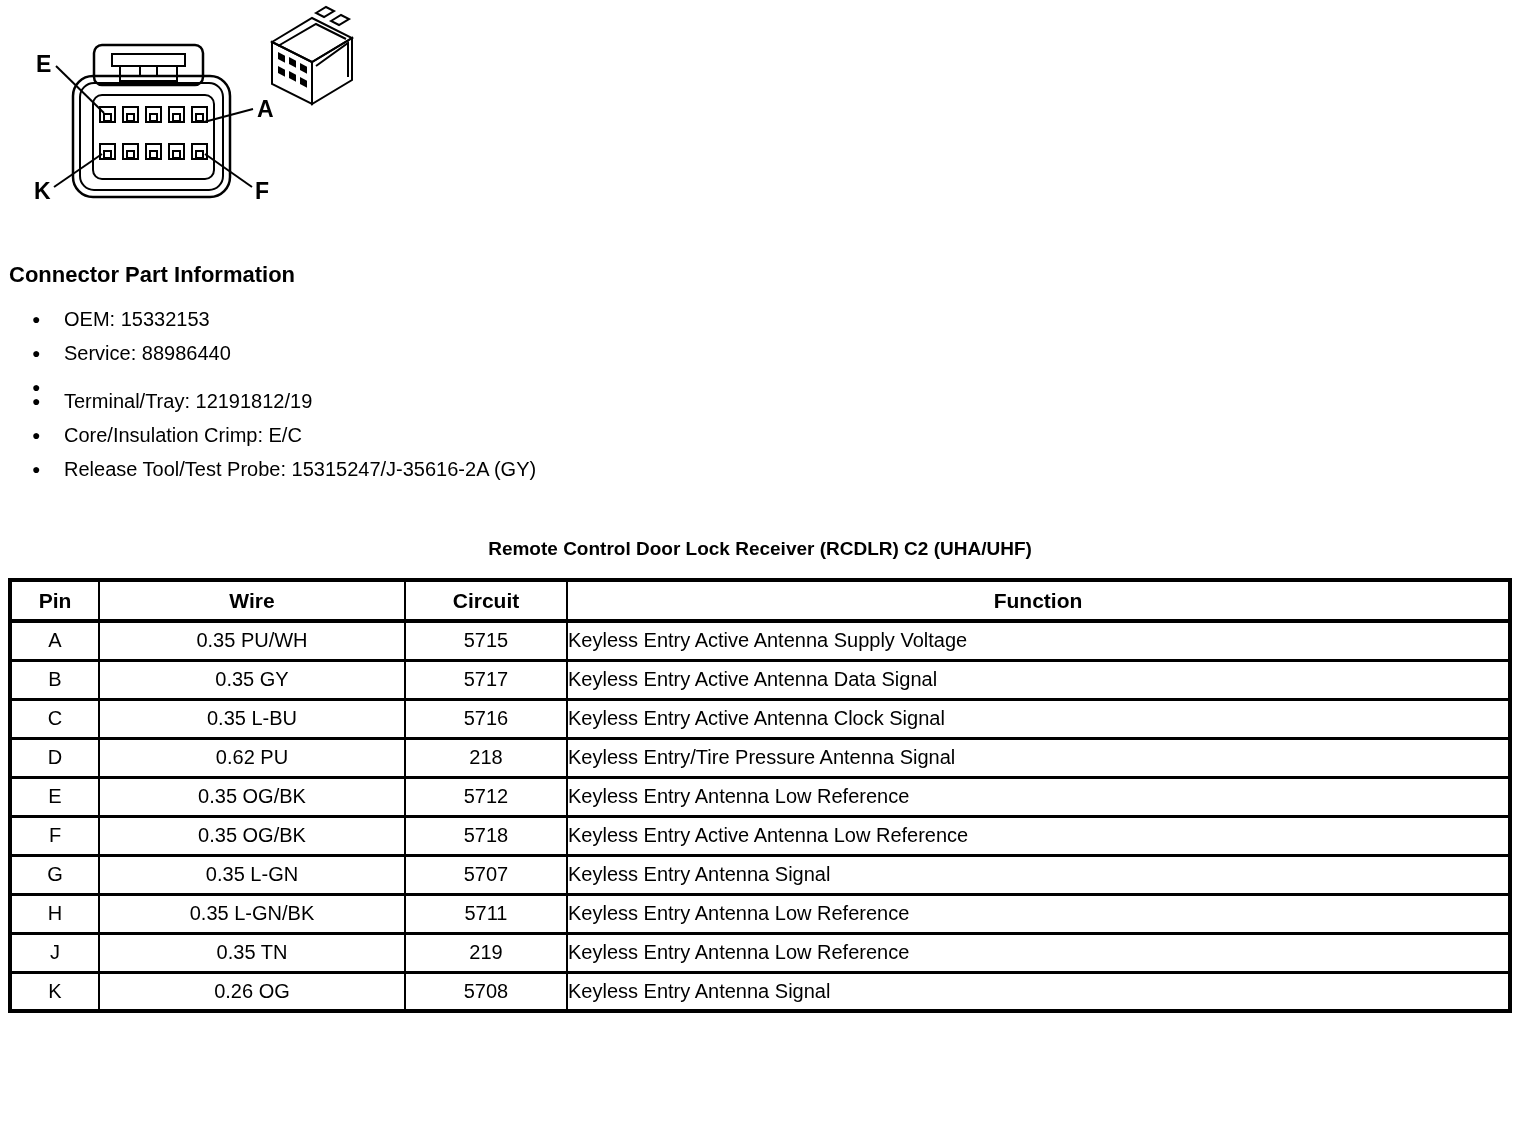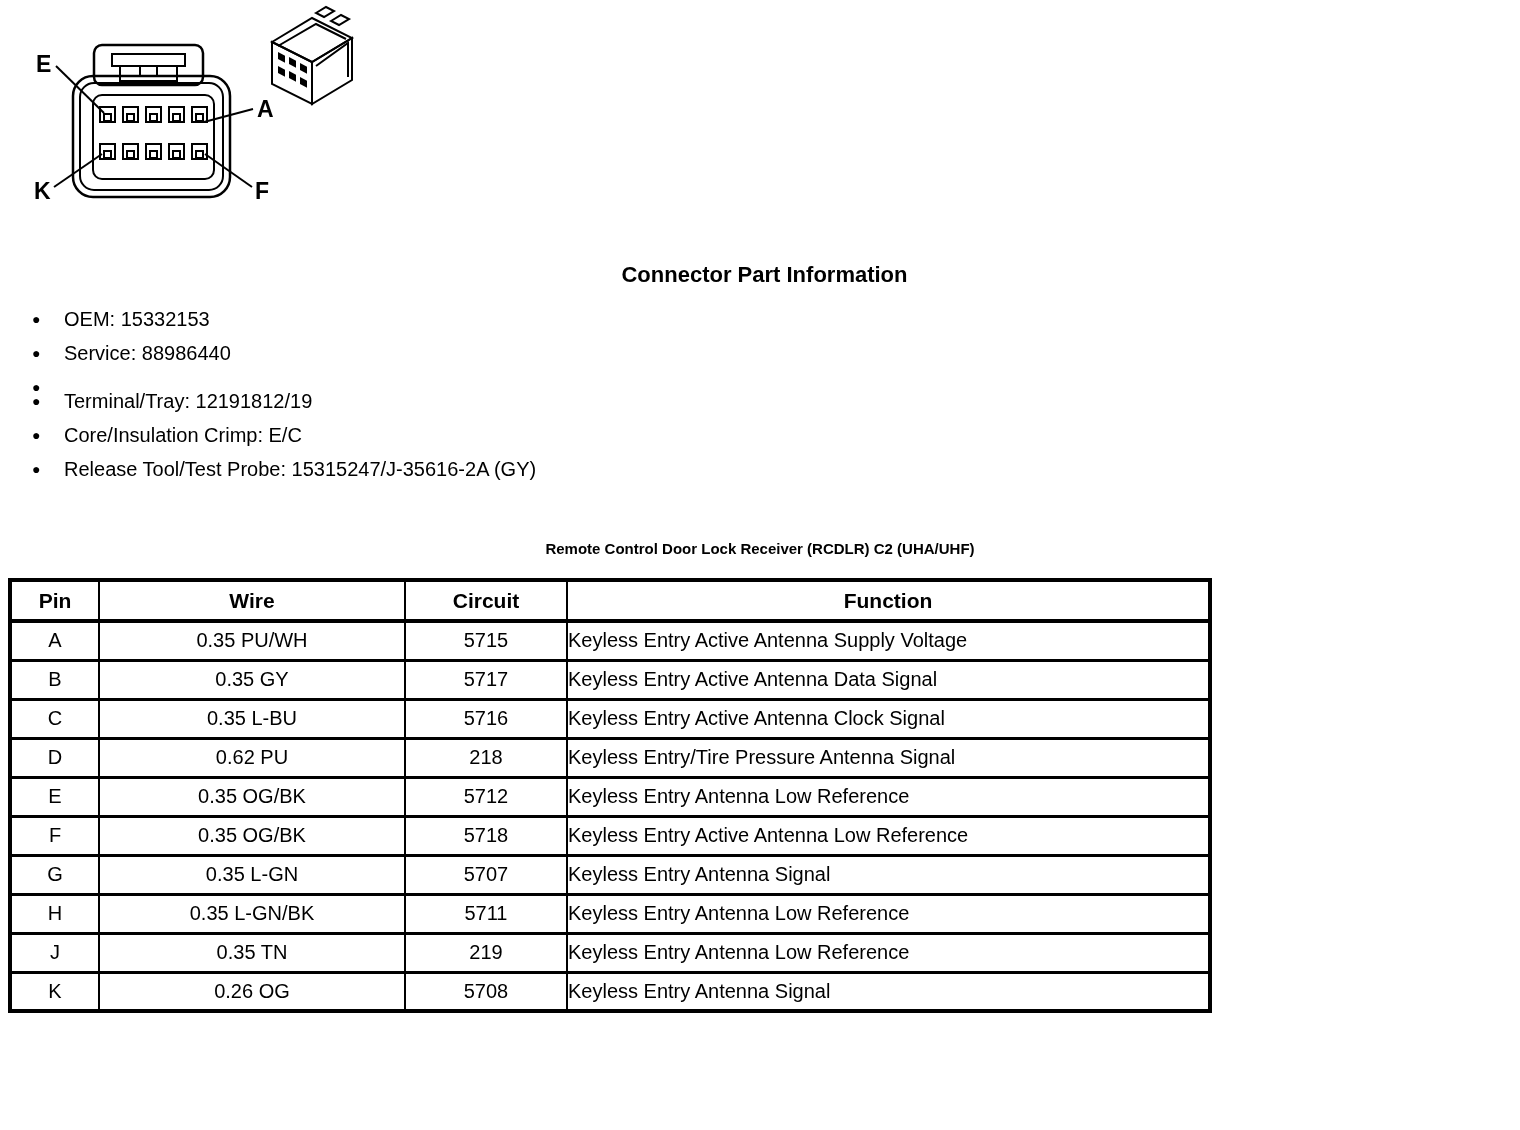--- a/index.html
+++ b/index.html
@@ -17,42 +17,42 @@
   .diagram-wrap svg { display: block; }
   .dline { fill: none; stroke: #000; stroke-width: 2.5; }
   .dthin { fill: none; stroke: #000; stroke-width: 2; }
   .dlabel { font: bold 23px "Liberation Sans", sans-serif; fill: #000; }
 
   
   .section-heading {
     font-size: 22px; font-weight: bold; line-height: 26px;
     margin: 0; padding-left: 9px;
   }
-  #connector-heading { margin-top: 47px; text-align: center; }
+  #connector-heading { margin-top: 47px; }
   #terminal-heading  { margin-top: 21px; }
 
   
   ul.bullet-list { list-style: none; margin: 14px 0 0 0; padding: 0; }
   ul.bullet-list li {
     position: relative; font-size: 20px; line-height: 34px;
     padding-left: 64px;
   }
   ul.bullet-list .bullet {
     position: absolute; left: 32px; top: 0;
     font-size: 14px; line-height: 34px;
   }
 
   
   .table-title {
     margin: 50px 8px 0 8px;
-    text-align: center; font-size: 15px; font-weight: bold; line-height: 26px;
+    text-align: center; font-size: 19px; font-weight: bold; line-height: 26px;
   }
   table.pinout {
     margin: 16px 0 0 8px;
-    width: 1204px;
+    width: 1504px;
     border-collapse: collapse;
     table-layout: fixed;
     border: 4px solid #000;
   }
   table.pinout th {
     border: 2px solid #000; border-bottom: 4px solid #000;
     height: 41px; font-size: 21px; font-weight: bold;
     text-align: center; padding: 0;
   }
   table.pinout td {

